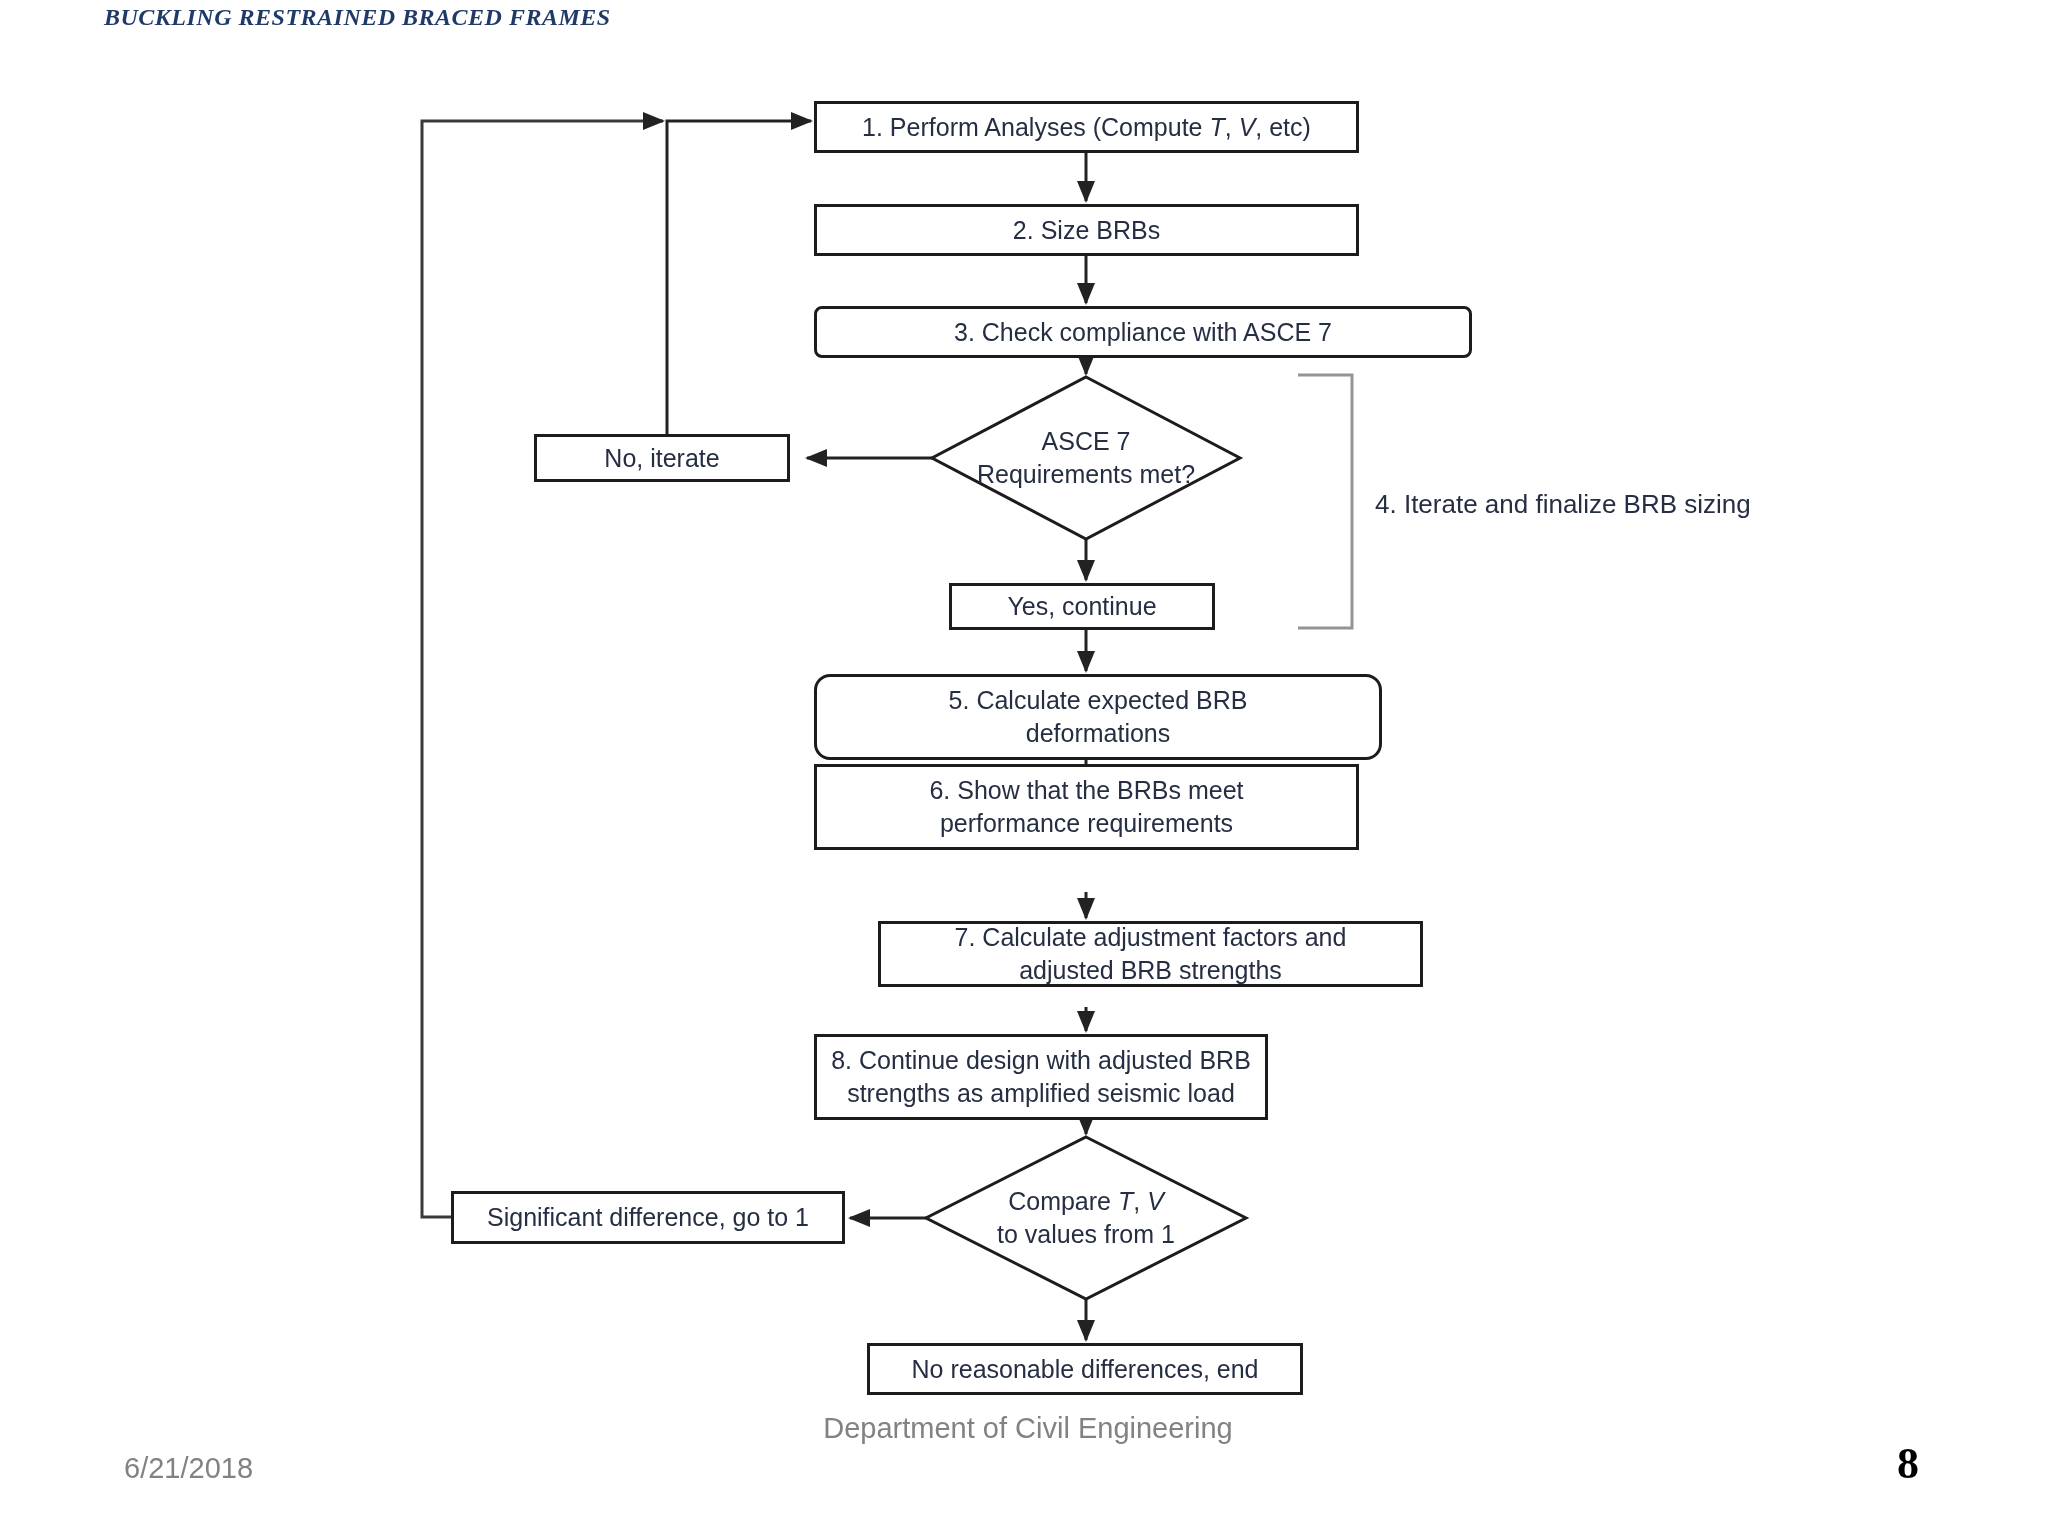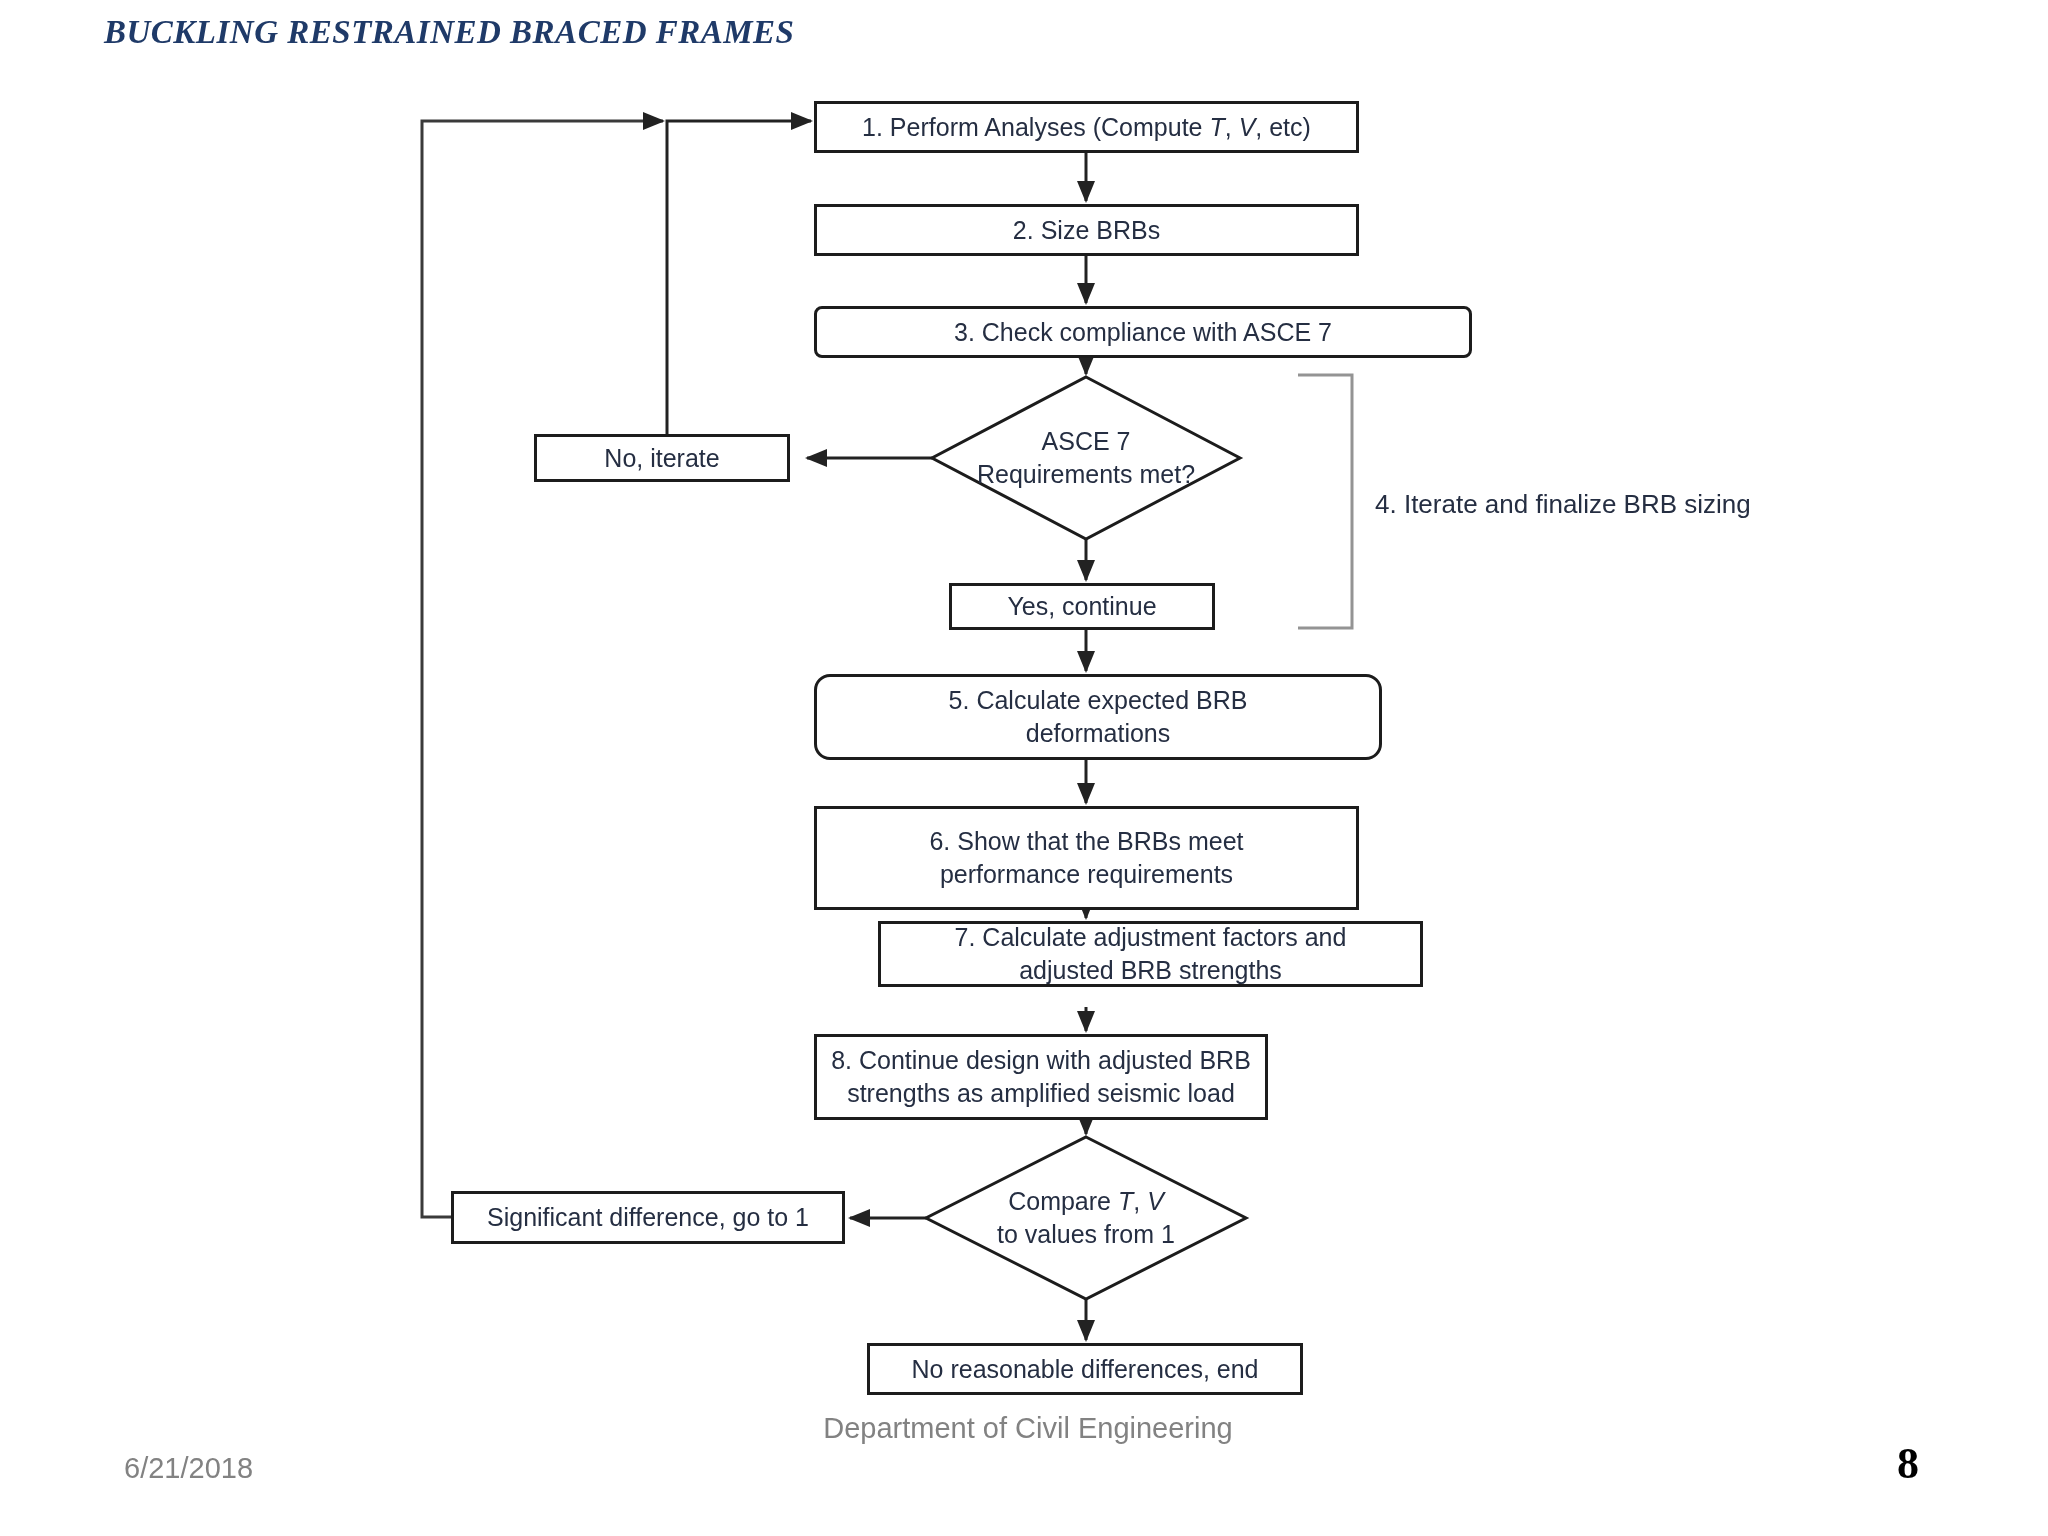--- a/index.html
+++ b/index.html
@@ -2,23 +2,23 @@
 <html><head>
 <meta charset="utf-8">
 <style>
   html,body{margin:0;padding:0;background:#ffffff;}
   #slide{
     position:relative;width:2048px;height:1536px;background:#ffffff;overflow:hidden;
     font-family:"Liberation Sans",sans-serif;
   }
   #connector-layer{position:absolute;left:0;top:0;width:2048px;height:1536px;}
   .slide-title{
-    position:absolute;left:104px;top:14px;
+    position:absolute;left:104px;top:4px;
     font-family:"Liberation Serif",serif;font-style:italic;font-weight:bold;
-    font-size:33px;color:#1f3a68;letter-spacing:.5px;white-space:nowrap;
+    font-size:24px;color:#1f3a68;letter-spacing:.5px;white-space:nowrap;
   }
   .node{
     position:absolute;box-sizing:border-box;border:3px solid #1c1c1c;background:#ffffff;
     display:flex;flex-direction:column;align-items:center;justify-content:center;
     font-size:25px;line-height:33px;color:#252e42;text-align:center;white-space:nowrap;
   }
   .dtext{
     position:absolute;display:flex;flex-direction:column;align-items:center;justify-content:center;
     font-size:25px;line-height:33px;color:#252e42;text-align:center;white-space:nowrap;
   }
@@ -96,21 +96,21 @@
     <span>Yes, continue</span>
   </div>
 
   <div class="side-label" style="left:1375px;top:489px;">4. Iterate and finalize BRB sizing</div>
 
   <div class="node" style="left:814px;top:674px;width:568px;height:86px;border-radius:16px;">
     <span>5. Calculate expected BRB</span>
     <span>deformations</span>
   </div>
 
-  <div class="node" style="left:814px;top:806px;width:545px;height:104px;">
+  <div class="node" style="left:814px;top:764px;width:545px;height:86px;">
     <span>6. Show that the BRBs meet</span>
     <span>performance requirements</span>
   </div>
 
   <div class="node" style="left:834px;top:921px;width:545px;height:66px;margin-left:44px;">
     <span>7. Calculate adjustment factors and</span>
     <span>adjusted BRB strengths</span>
   </div>
 
   <div class="node" style="left:814px;top:1034px;width:454px;height:86px;">

